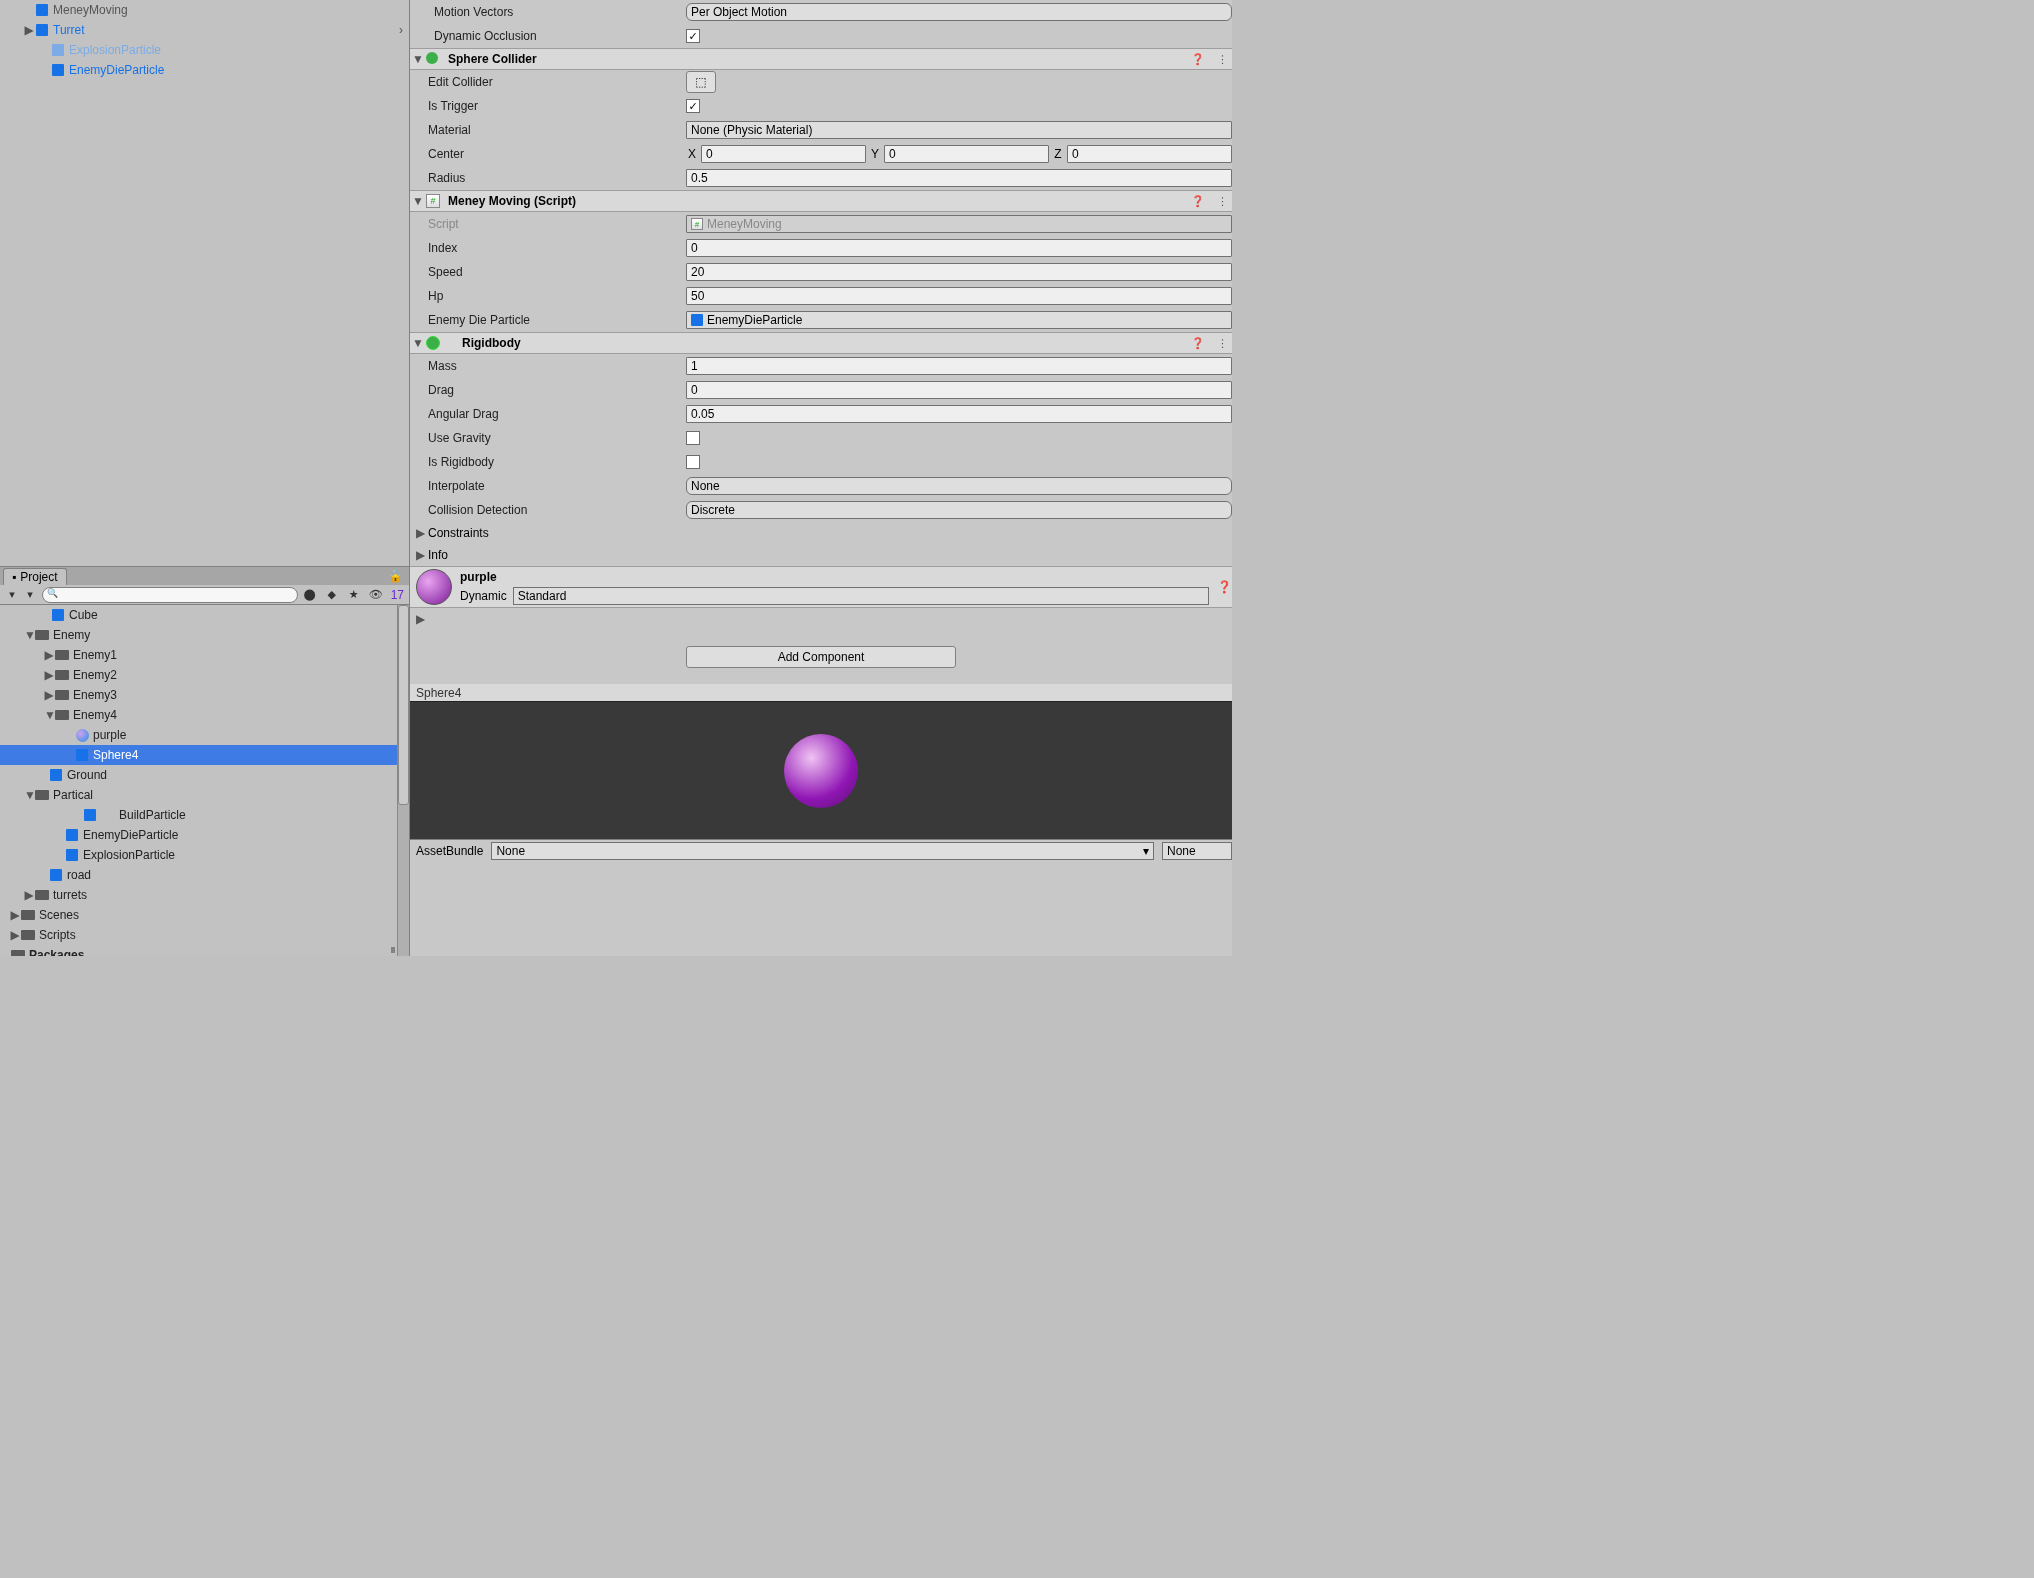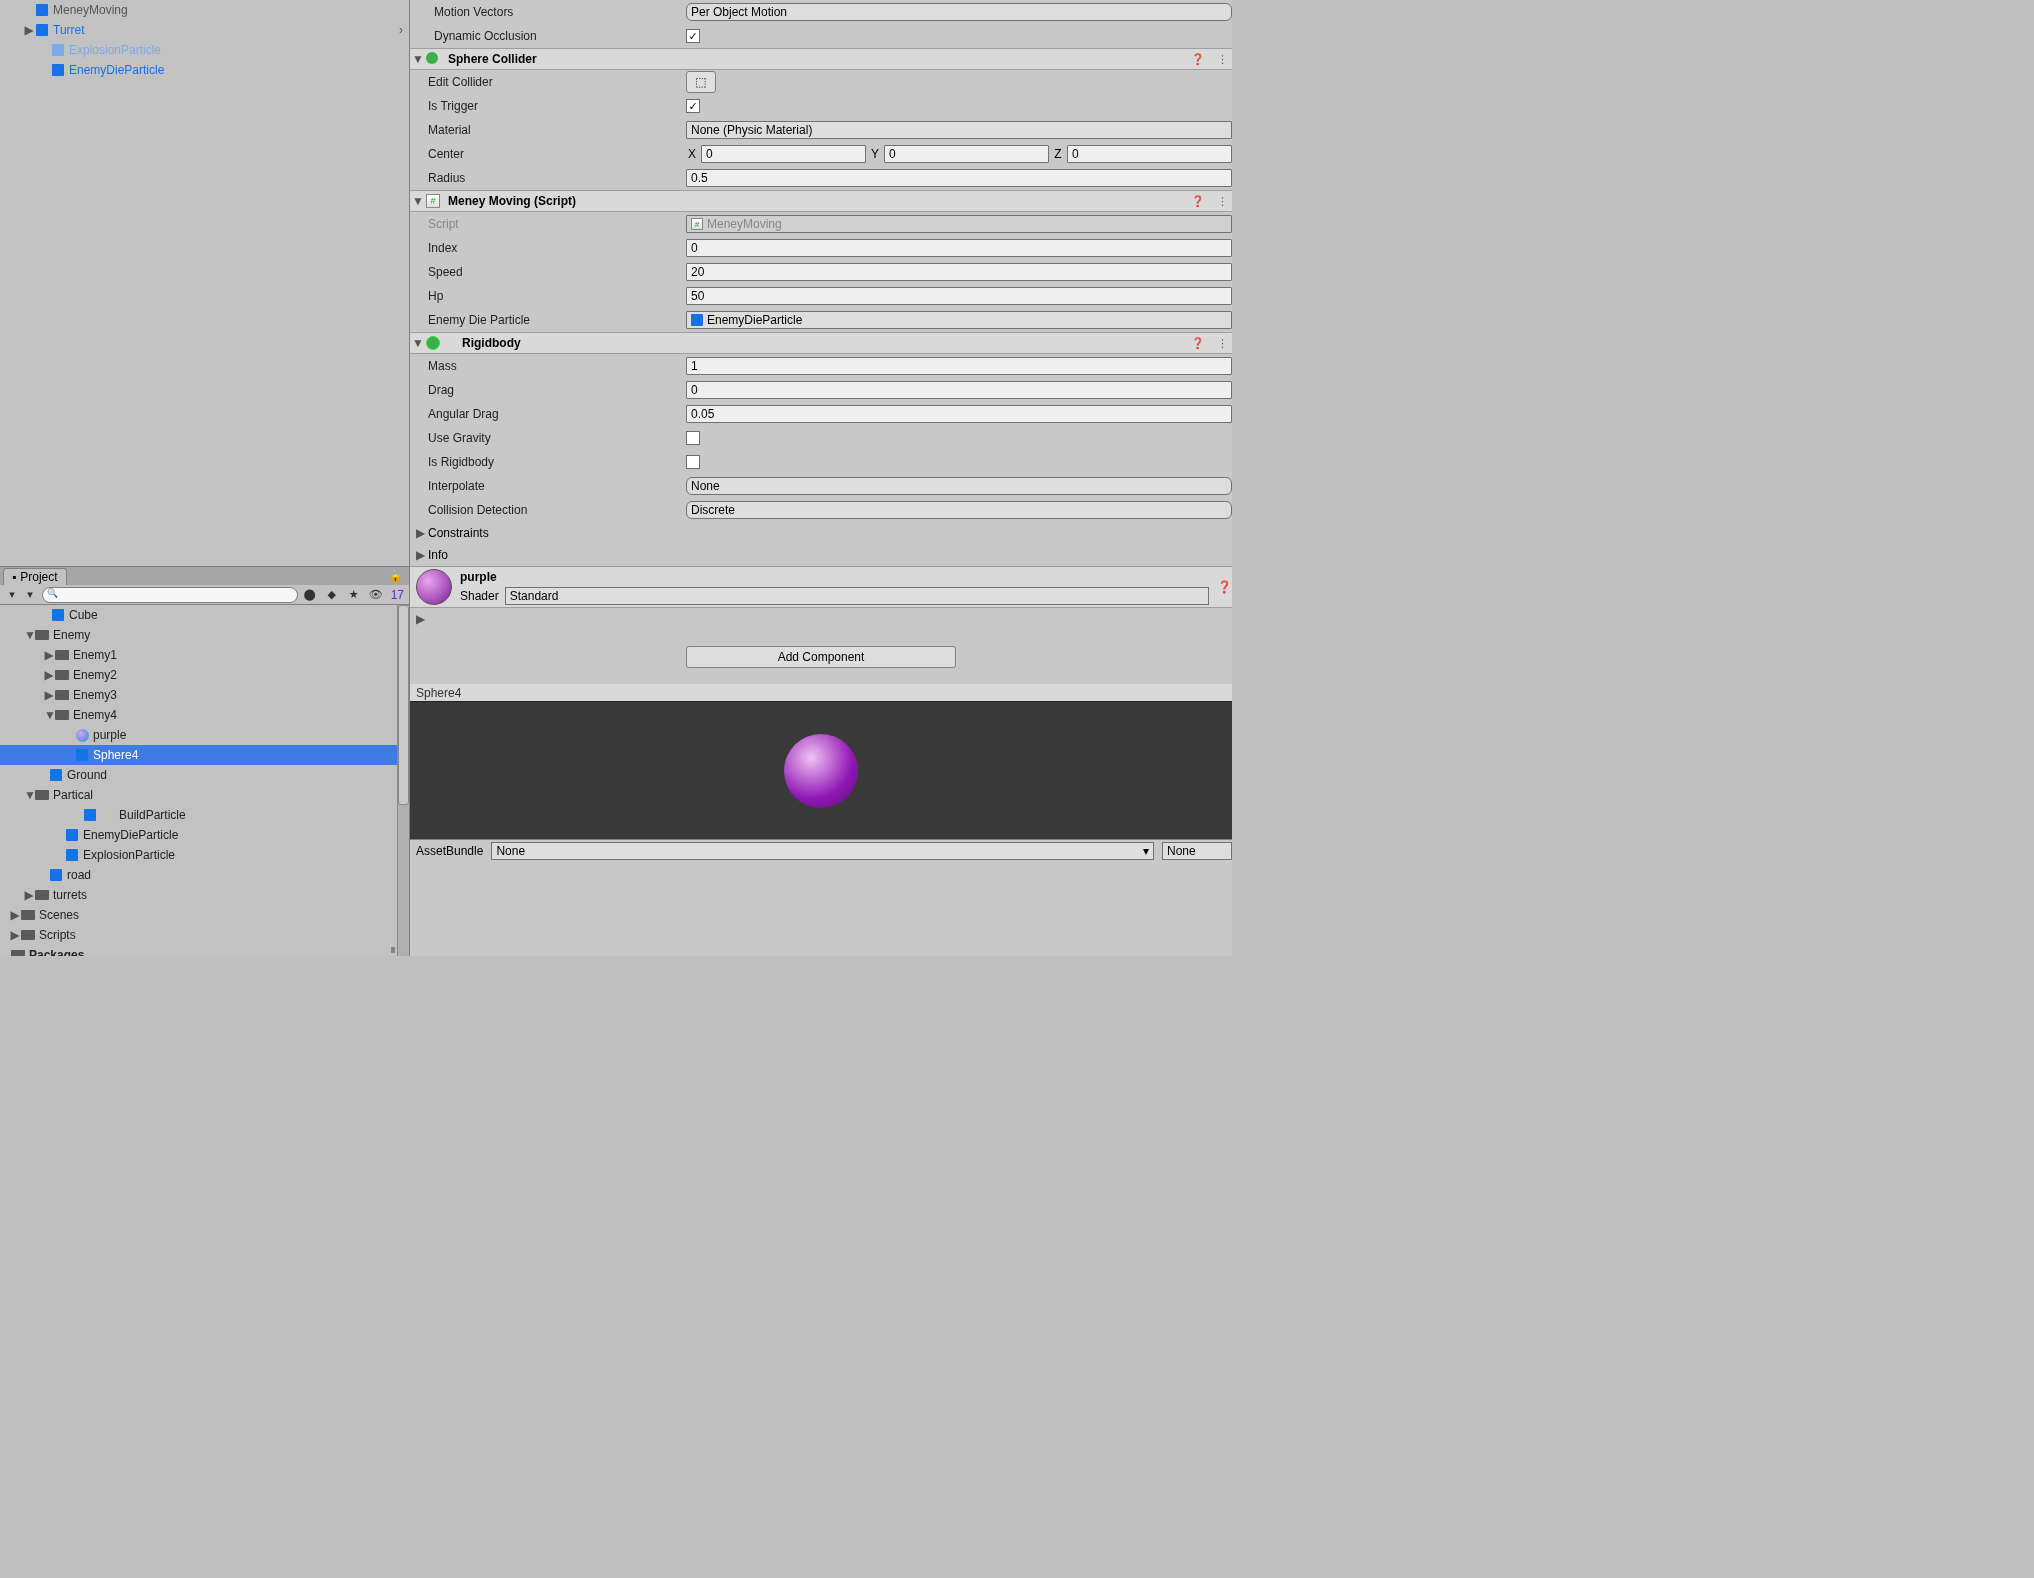--- a/index.html
+++ b/index.html
@@ -403,21 +403,21 @@
     <div class="foldline">
         <span class="arrow">▶</span>
         <span style="padding-left:2px">Info</span>
       </div>
 
     <div class="mat-section">
       <div class="mat-ball"></div>
       <div class="mat-info">
         <span class="mname">purple</span>
         <div class="shader-row">
-          <span>Shader</span>
+          <span>Dynamic</span>
           <div class="shader-dd">
               <span>Standard</span>
             </div>
         </div>
       </div>
       <span class="help">❓</span>
     </div>
     <div class="foldline">
         <span class="arrow">▶</span>
       </div>

